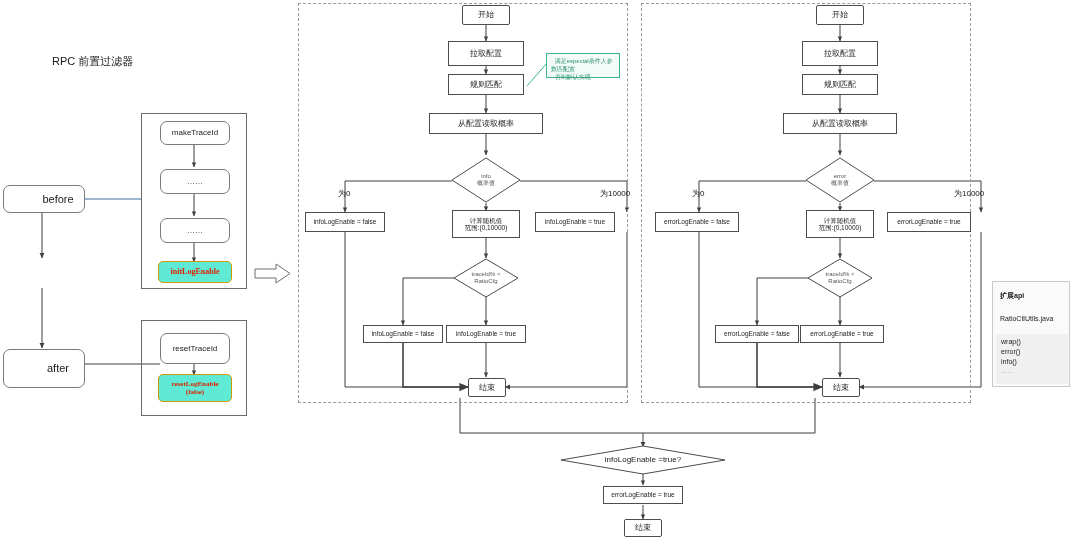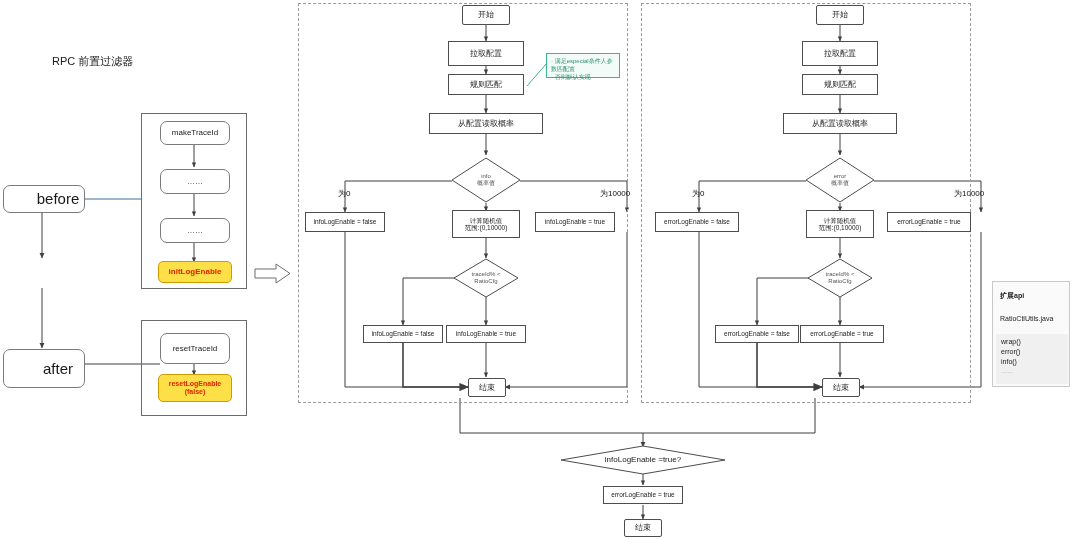--- a/index.html
+++ b/index.html
@@ -6,32 +6,32 @@
   body{width:1080px;height:539px;position:relative;overflow:hidden;
        font-family:"Liberation Sans","DejaVu Sans",sans-serif;color:#1a1a1a;}
   #canvas{position:absolute;left:0;top:0;width:1080px;height:539px;}
   svg.layer{position:absolute;left:0;top:0;width:1080px;height:539px;pointer-events:none;}
 
   .node{position:absolute;box-sizing:border-box;display:flex;align-items:center;
         justify-content:center;text-align:center;background:#ffffff;
         border:1px solid #4d4d4d;line-height:1.15;}
   .rounded{border-radius:7px;border:1px solid #7b7b7b;}
   .term{border-radius:2px;border:1px solid #4d4d4d;}
-  .orange{background:#fde047;border:1px solid #cf9a00;border-radius:5px;color:#e02000;font-weight:bold;}
+  .orange{background:#5eead4;border:1px solid #cf9a00;border-radius:5px;color:#e02000;font-weight:bold;font-family:Liberation Serif, serif;}
   .group-box{position:absolute;box-sizing:border-box;border:1px solid #6b6b6b;background:transparent;}
   .panel{position:absolute;box-sizing:border-box;border:1px dashed #9a9a9a;background:transparent;}
   .note{position:absolute;box-sizing:border-box;border:1px solid #3cb68a;background:#f2fbf8;
         color:#2f8f6e;padding:3px 4px;line-height:1.35;}
   .api-box{position:absolute;box-sizing:border-box;border:1px solid #c9c9c9;background:#fafafa;}
 
   .t7{font-size:7px;}
   .t65{font-size:6.5px;}
   .t6{font-size:6px;}
   .t8{font-size:8px;}
-  .t9{font-size:15px;padding-left:28px;}
+  .t9{font-size:11px;padding-left:28px;}
 
   .diamond{position:absolute;}
   .diamond .dlabel{position:absolute;left:0;top:0;width:100%;height:100%;
       display:flex;align-items:center;justify-content:center;text-align:center;
       line-height:1.2;}
   .edge-label{position:absolute;font-size:8px;color:#111;background:transparent;}
   .title{position:absolute;font-size:11px;color:#1a1a1a;}
 </style>
 </head>
 <body>

